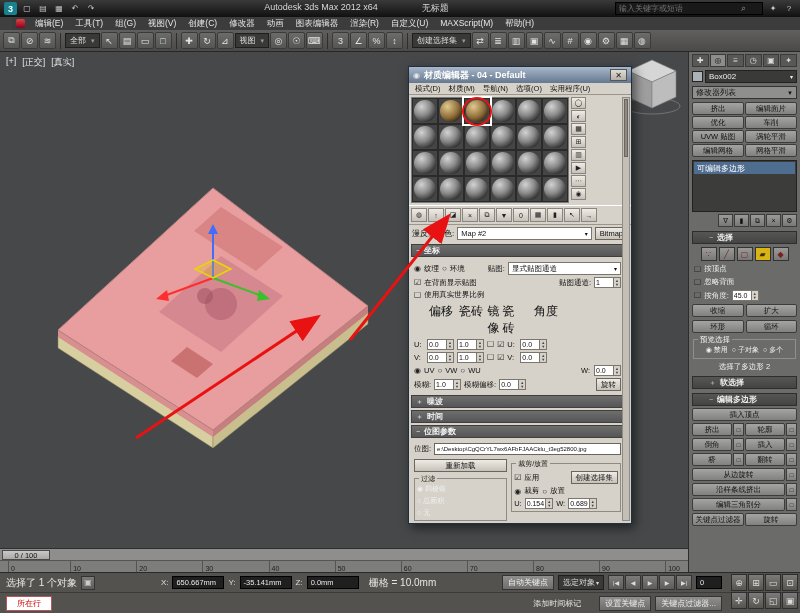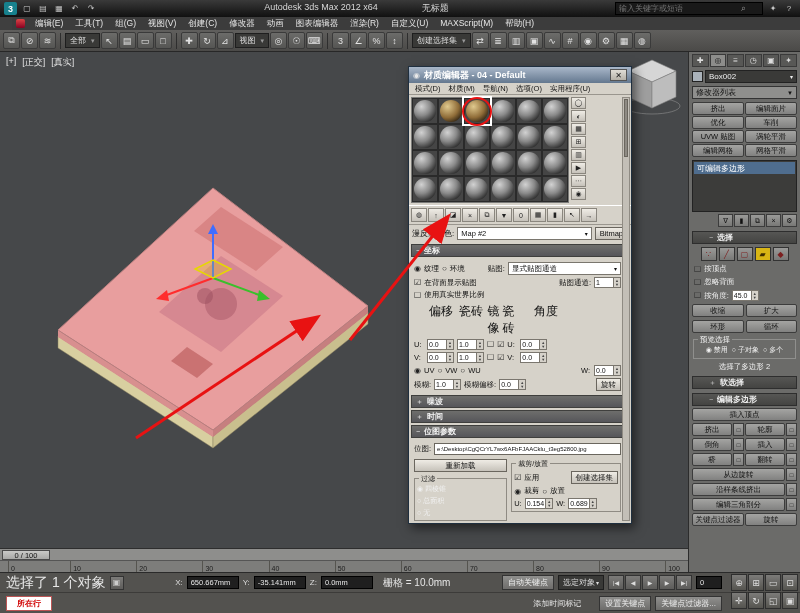--- a/index.html
+++ b/index.html
@@ -40,32 +40,32 @@
 
 .timeslider{position:absolute;left:0;top:548px;width:688px;height:12px;background:#8e8e8c;border-top:1px solid #2e2e2e}
 .ts-handle{position:absolute;left:2px;top:1px;width:48px;height:10px;background:linear-gradient(#c9c9c7,#a8a8a6);border:1px solid #4a4a4a;color:#111;font-size:7.5px;display:flex;align-items:center;justify-content:center}
 .ruler{position:absolute;left:0;top:560px;width:688px;height:12px;background:#7d7d7b;border-top:1px solid #555;display:flex;justify-content:space-between;padding:0 8px}
 .tick{color:#1e1e1e;font-size:7px;border-left:1px solid #55544f;padding-left:2px;display:flex;align-items:flex-end}
 
 
 .status{position:absolute;left:0;width:800px;background:#53524f;display:flex;align-items:center;gap:4px;padding:0 6px;padding-right:78px}
 .s1{top:572px;height:20px;border-top:1px solid #2a2a2a}
 .s2{top:592px;height:21px;border-top:1px solid #3c3b39}
-.sel-status{color:#e8e8e8;font-size:14px;white-space:nowrap}
+.sel-status{color:#e8e8e8;font-size:10px;white-space:nowrap}
 .lockbtn{width:14px;height:14px;background:linear-gradient(#7c7b79,#5d5c5a);border:1px solid #333;color:#ccc;font-size:8px;display:flex;align-items:center;justify-content:center}
 .flexsp{flex:1}
 .coordlbl{color:#ddd;font-size:8px}
 .darkfield{background:#1f1f1f;border:1px solid #000;color:#e6e6e6;height:13px;min-width:52px;padding:0 3px;font-size:7.5px;display:flex;align-items:center;white-space:nowrap}
 .darkfield.frame{min-width:26px}
 .gridlbl{color:#e6e6e6;font-size:10px;white-space:nowrap;margin-left:6px}
 .skbtn{background:linear-gradient(#8f8f8d,#6e6d6b);border:1px solid #333;color:#f0f0f0;height:15px;padding:0 5px;font-size:8px;display:flex;align-items:center;white-space:nowrap}
 .skcombo{background:#393937;border:1px solid #1e1e1e;color:#ddd;height:15px;padding:0 4px;font-size:8px;display:flex;align-items:center;gap:1px;white-space:nowrap}
 .pb{display:flex;gap:1px}
 .pbicon{width:16px;height:15px;background:linear-gradient(#7c7b79,#5d5c5a);border:1px solid #333;color:#ddd;font-size:6px;display:flex;align-items:center;justify-content:center}
-.mini{width:46px;height:15px;background:#fff;border:1px solid #b55;color:#d00000;font-weight:bold;font-size:8px;display:flex;align-items:center;justify-content:center;white-space:nowrap;overflow:hidden}
+.mini{width:46px;height:15px;background:#fff;border:1px solid #b55;color:#d00000;font-weight:normal;font-size:8px;display:flex;align-items:center;justify-content:center;white-space:nowrap;overflow:hidden}
 .timetag{color:#e6e6e6;font-size:8px;white-space:nowrap;margin-right:14px}
 .navgrid{position:absolute;right:2px;top:574px;display:flex;flex-direction:column;gap:1px;z-index:6}
 .navgrid>div{display:flex;gap:1px}
 .navbtn{width:16px;height:17px;background:linear-gradient(#7c7b79,#55544f);border:1px solid #2e2e2e;color:#ddd;font-size:9px;display:flex;align-items:center;justify-content:center}
 
 
 #cmd-panel{position:absolute;left:688px;top:52px;width:112px;height:520px;background:#6b6b69;border-left:1px solid #2c2c2c;padding:2px 3px;font-size:8px;color:#f0f0f0;overflow:hidden}
 .tabs{display:flex;gap:1px;height:13px}
 .tab{flex:1;background:#585856;color:#ddd;display:flex;align-items:center;justify-content:center;font-size:8px;border:1px solid #3a3a3a}
 .tab.active{background:#8d8d8b;color:#111}

